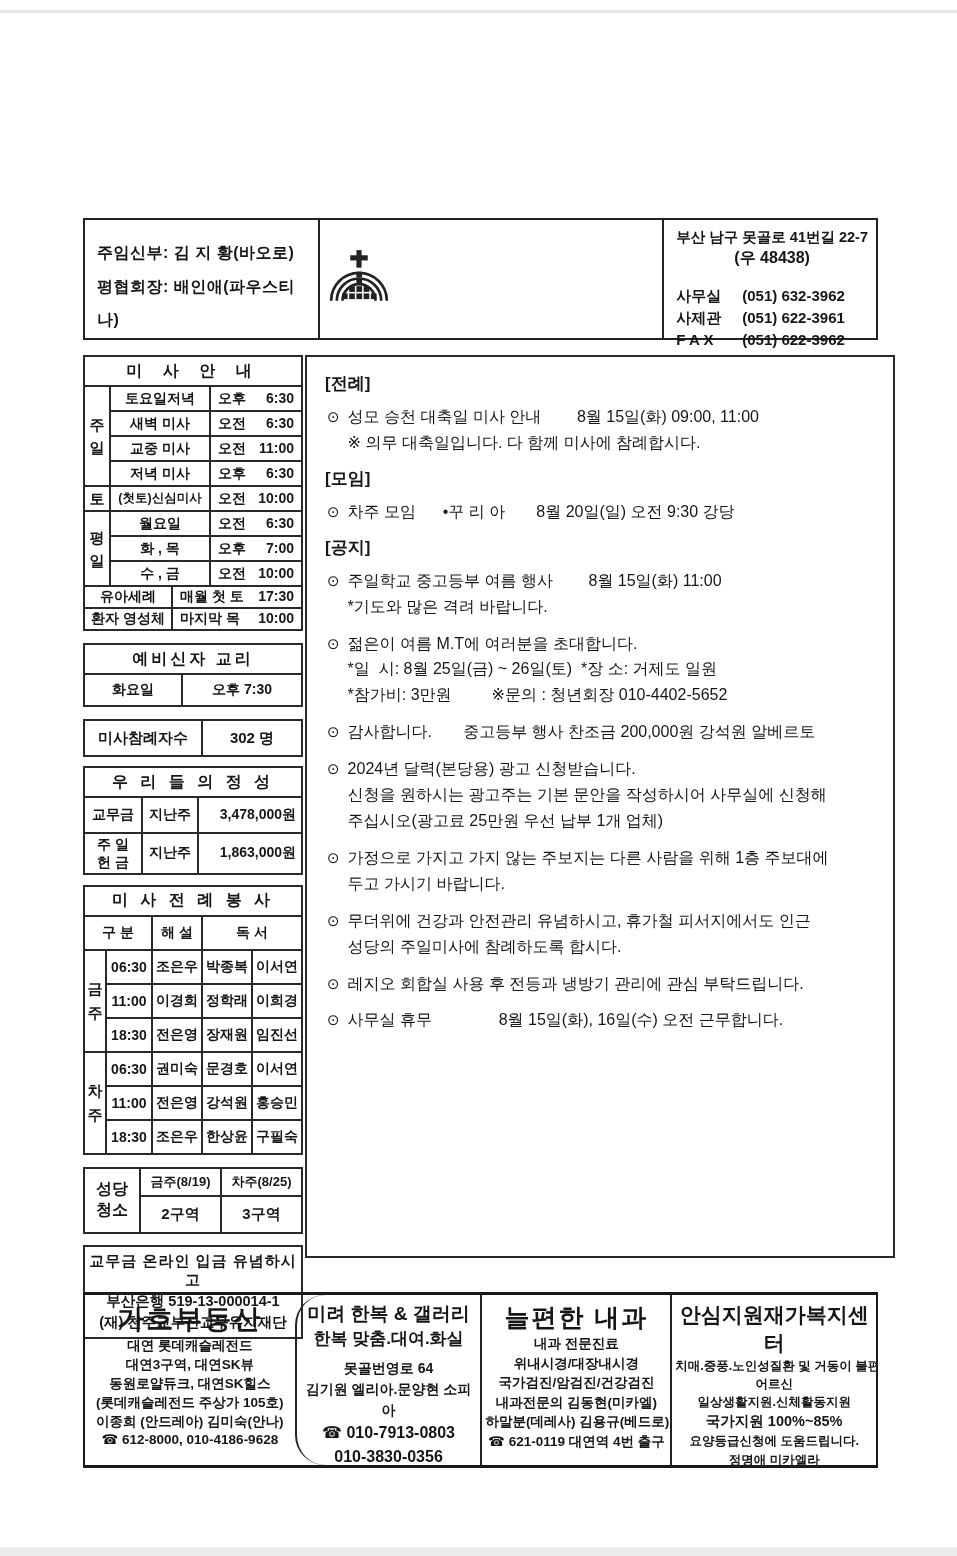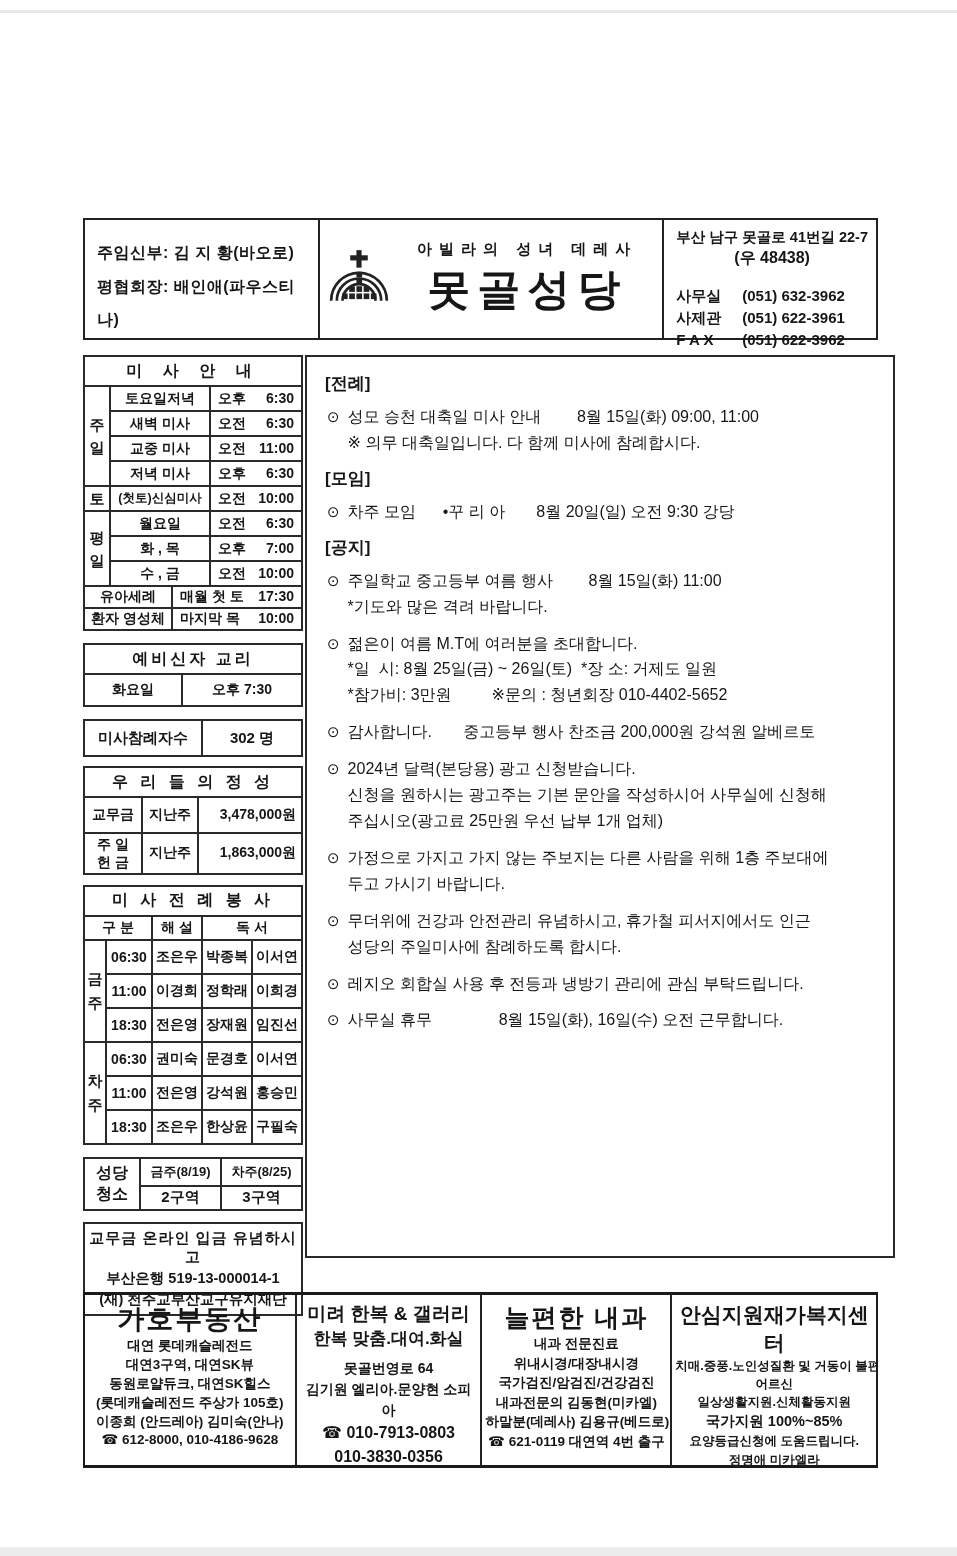--- a/index.html
+++ b/index.html
@@ -48,21 +48,21 @@
   .item{display:flex;gap:8px;margin:0 0 11px 2px;}
   .bullet{font-size:15px;line-height:1.7;}
   .itext{font-size:16px;font-weight:500;line-height:1.62;white-space:pre-wrap;flex:1;}
 
   
   .footer{position:absolute;left:83px;top:1292px;width:795px;height:176px;
           border:3px solid #1a1a1a;border-left-width:2px;border-right-width:2px;
           display:flex;box-sizing:border-box;}
   .ad{box-sizing:border-box;text-align:center;padding:6px 3px;overflow:hidden;}
   .ad+.ad{border-left:2px solid #222;}
-  .ad1{width:26.5%;}.ad2{width:23.5%;}.ad3{width:24%;}.ad4{flex:1;}
+  .ad1{width:26.5%;}.ad2{width:23.5%;border-radius:30px;}.ad3{width:24%;}.ad4{flex:1;}
   .ad1-title{font-size:27px;font-weight:800;letter-spacing:2px;}
   .ad1 .ln{font-size:13.5px;font-weight:800;line-height:1.4;white-space:nowrap;}
   .ad2-title{font-size:19px;font-weight:800;white-space:nowrap;}
   .ad2-sub{font-size:17px;font-weight:800;margin-bottom:8px;}
   .ad2 .ln{font-size:14px;font-weight:600;line-height:1.5;}
   .ad2 .ph{font-size:16px;font-weight:600;}
   .ad3-title{font-size:25px;font-weight:800;letter-spacing:2px;}
   .ad3 .ln{font-size:13.5px;font-weight:800;line-height:1.45;white-space:nowrap;}
   .ad4-title{font-size:21px;font-weight:800;}
   .ad4 .ln{font-size:12.5px;font-weight:700;line-height:1.45;white-space:nowrap;}
@@ -95,24 +95,20 @@
           <rect x="36.5" y="43" width="5.5" height="5.5"></rect>
           <rect x="15.5" y="43" width="5.5" height="5.5"></rect>
           <rect x="43.5" y="43" width="5.5" height="5.5"></rect>
         </g>
         <g fill="none" stroke="#222" stroke-width="2.6">
           <path d="M5,50 A27,27 0 0 1 59,50"></path>
           <path d="M10.5,50 A21.5,21.5 0 0 1 53.5,50"></path>
           <path d="M16,50 A16,16 0 0 1 48,50"></path>
         </g>
       </svg>
-      <div class="h-title">
-        <div class="subtitle">아빌라의 성녀 데레사</div>
-        <div class="chname">못골성당</div>
-      </div>
     </div>
     <div class="h-right">
       <div class="addr">부산 남구 못골로 41번길 22-7</div>
       <div class="postal">(우 48438)</div>
       <div class="crow">
         <span class="cl">사무실</span>
         <span>(051) 632-3962</span>
       </div>
       <div class="crow">
         <span class="cl">사제관</span>
@@ -299,21 +295,21 @@
           <col style="width:22px">
           <col style="width:46px">
           <col>
           <col>
           <col>
         </colgroup>
       <tbody>
           <tr>
             <th class="tt" style="letter-spacing:4px" colspan="5">미 사 전 례 봉 사</th>
           </tr>
-      <tr style="height:24px">
+      <tr style="height:34px">
         <th colspan="2">구 분</th>
         <th>해 설</th>
         <th colspan="2">독 서</th>
       </tr>
       <tr style="height:34px">
         <td class="vcell" rowspan="3">금주</td>
         <td>06:30</td>
         <td>조은우</td>
         <td>박종복</td>
         <td>이서연</td>
@@ -358,21 +354,21 @@
           <col>
           <col>
         </colgroup>
       <tbody>
           <tr style="height:28px">
         <td class="bold preline" rowspan="2" style="font-size:16px">성당
 청소</td>
         <td class="bold" style="font-size:13px">금주(8/19)</td>
         <td class="bold" style="font-size:13px">차주(8/25)</td>
       </tr>
-      <tr style="height:24px">
+      <tr style="height:37px">
         <td style="font-size:15px">2구역</td>
         <td style="font-size:15px">3구역</td>
       </tr>
     </tbody>
       </table>
 
     <div class="acctbox">
       <div class="acct1">교무금 온라인 입금 유념하시고</div>
       <div class="acct2">부산은행 519-13-000014-1</div>
       <div class="acct2">(재) 천주교부산교구유지재단</div>

